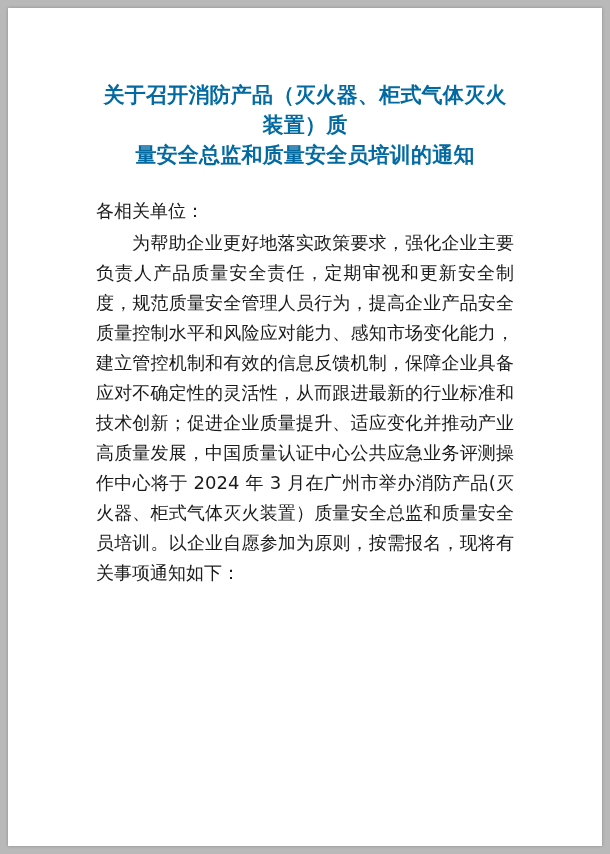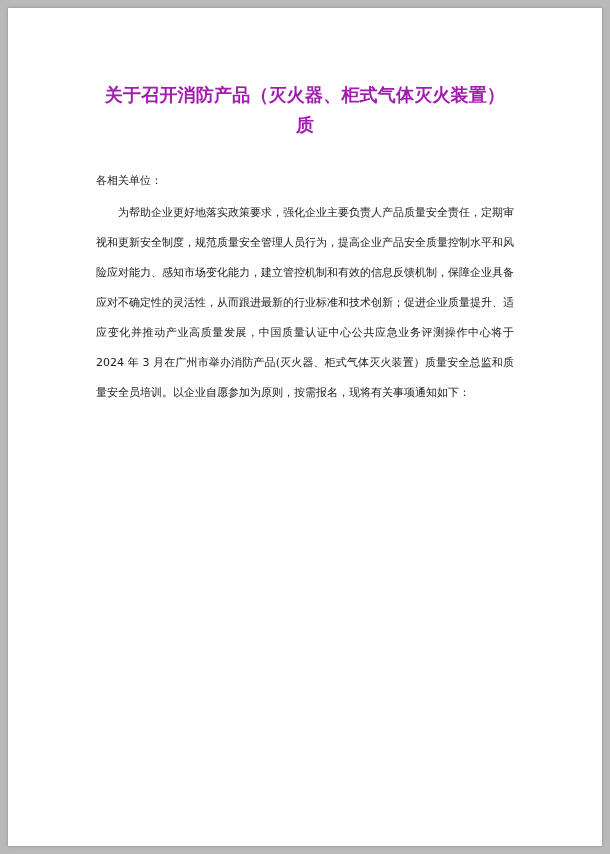--- a/index.html
+++ b/index.html
@@ -23,33 +23,33 @@
     box-shadow: 0 0 3px rgba(0,0,0,0.25);
     box-sizing: border-box;
     overflow: hidden;
   }
   .content {
     padding: 72px 88px 0 88px;
   }
   .doc-title {
     font-family: "DejaVu Sans", sans-serif;
     font-weight: bold;
-    font-size: 18px;
+    font-size: 21px;
     line-height: 30px;
-    color: #a21caf;
+    color: #0369a1;
     text-align: center;
     margin: 0 0 26px 0;
     letter-spacing: 0.2px;
   }
   .doc-title .line2 {
     display: block;
   }
   .para {
     font-family: "DejaVu Sans", sans-serif;
-    font-size: 11px;
+    font-size: 18px;
     line-height: 30px;
     color: #1a1a1a;
     margin: 0 0 2px 0;
     text-align: justify;
     text-justify: inter-ideograph;
     text-align-last: left;
   }
   .para.indent {
     text-indent: 2em;
   }
@@ -59,20 +59,21 @@
   }
 </style>
 </head>
 <body>
 
 <div class="page">
   <div class="content">
 
     <h1 class="doc-title">
       <span>关于召开消防产品（灭火器、柜式气体灭火装置）质</span>
+      <span class="line2">量安全总监和质量安全员培训的通知</span>
     </h1>
 
     <p class="para salutation">各相关单位：</p>
 
 
     <p class="para indent">为帮助企业更好地落实政策要求，强化企业主要负责人产品质量安全责任，定期审视和更新安全制度，规范质量安全管理人员行为，提高企业产品安全质量控制水平和风险应对能力、感知市场变化能力，建立管控机制和有效的信息反馈机制，保障企业具备应对不确定性的灵活性，从而跟进最新的行业标准和技术创新；促进企业质量提升、适应变化并推动产业高质量发展，中国质量认证中心公共应急业务评测操作中心将于 2024 年 3 月在广州市举办消防产品(灭火器、柜式气体灭火装置）质量安全总监和质量安全员培训。以企业自愿参加为原则，按需报名，现将有关事项通知如下：</p>
 
   </div>
 </div>
 

